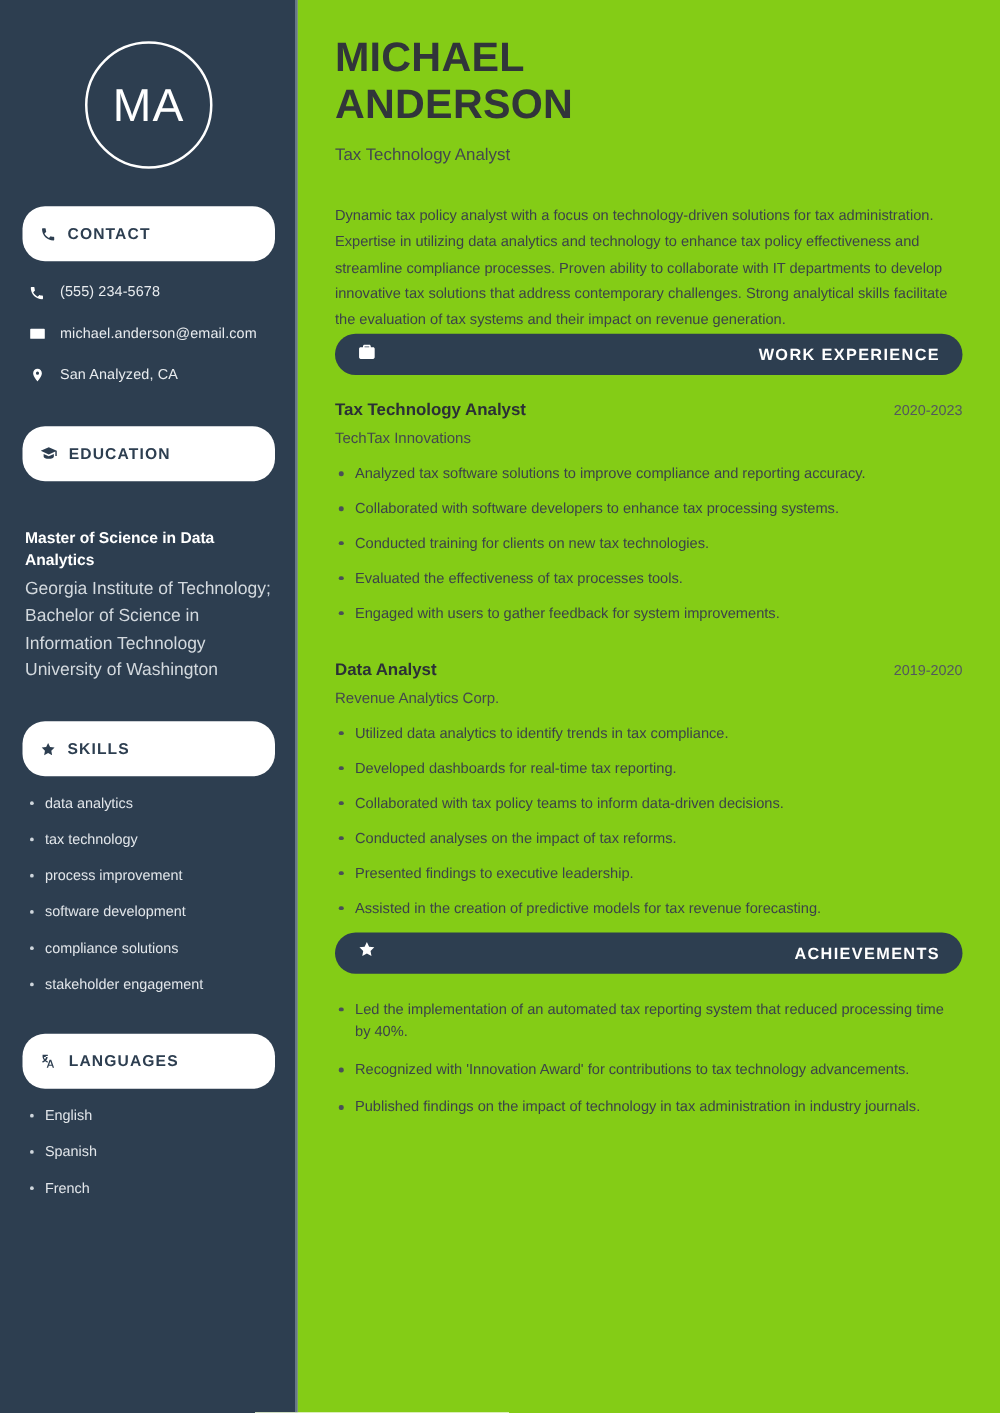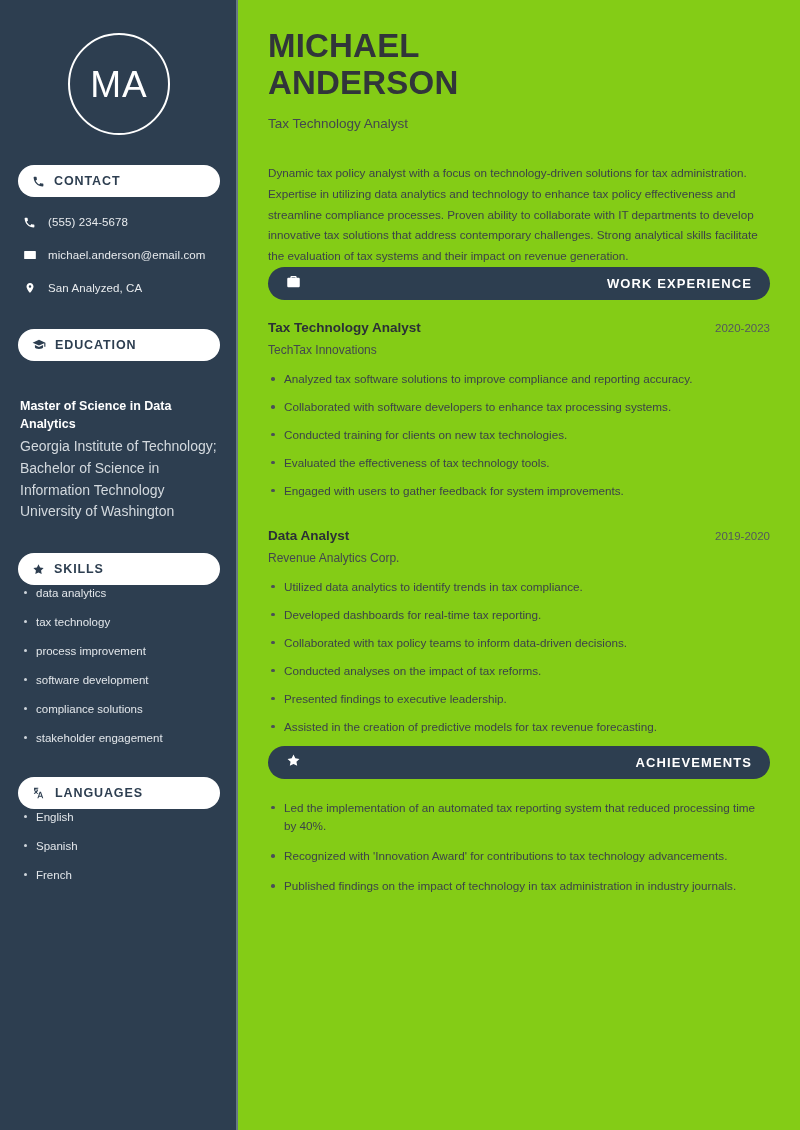--- a/index.html
+++ b/index.html
@@ -56,21 +56,21 @@
     font-size: 37px;
     font-weight: 400;
     letter-spacing: 1px;
     line-height: 1;
   }
 
   
   .pill {
     background: #ffffff;
     border-radius: 18px;
-    height: 32px;
+    height: 44px;
     display: flex;
     align-items: center;
     gap: 9px;
     padding: 0 14px;
     margin-top: 30px;
   }
   .pill .pill-label {
     color: #2d3e50;
     font-size: 12.5px;
     font-weight: bold;
@@ -102,21 +102,21 @@
     line-height: 1.45;
     margin-bottom: 3px;
     margin-top: 36px;
   }
   .edu-school {
     color: #d3d9de;
     font-size: 14px;
     line-height: 1.55;
   }
 
-  .bullet-list { padding-left: 4px; list-style: none; }
+  .bullet-list { margin-top: 14px; padding-left: 4px; list-style: none; }
   .bullet-list li {
     color: #e2e6ea;
     font-size: 11.5px;
     line-height: 1.4;
     margin-bottom: 13px;
     position: relative;
     padding-left: 14px;
   }
   .bullet-list li::before {
     content: "";
@@ -339,21 +339,21 @@
     <div class="job">
       <div class="job-head">
         <span class="job-role">Tax Technology Analyst</span>
         <span class="job-dates">2020-2023</span>
       </div>
       <div class="job-company">TechTax Innovations</div>
       <ul class="dot-list">
         <li>Analyzed tax software solutions to improve compliance and reporting accuracy.</li>
         <li>Collaborated with software developers to enhance tax processing systems.</li>
         <li>Conducted training for clients on new tax technologies.</li>
-        <li>Evaluated the effectiveness of tax technology tools.</li>
+        <li>Evaluated the effectiveness of tax processes tools.</li>
         <li>Engaged with users to gather feedback for system improvements.</li>
       </ul>
     </div>
 
     <div class="job-gap"></div>
 
     <div class="job">
       <div class="job-head">
         <span class="job-role">Data Analyst</span>
         <span class="job-dates">2019-2020</span>

